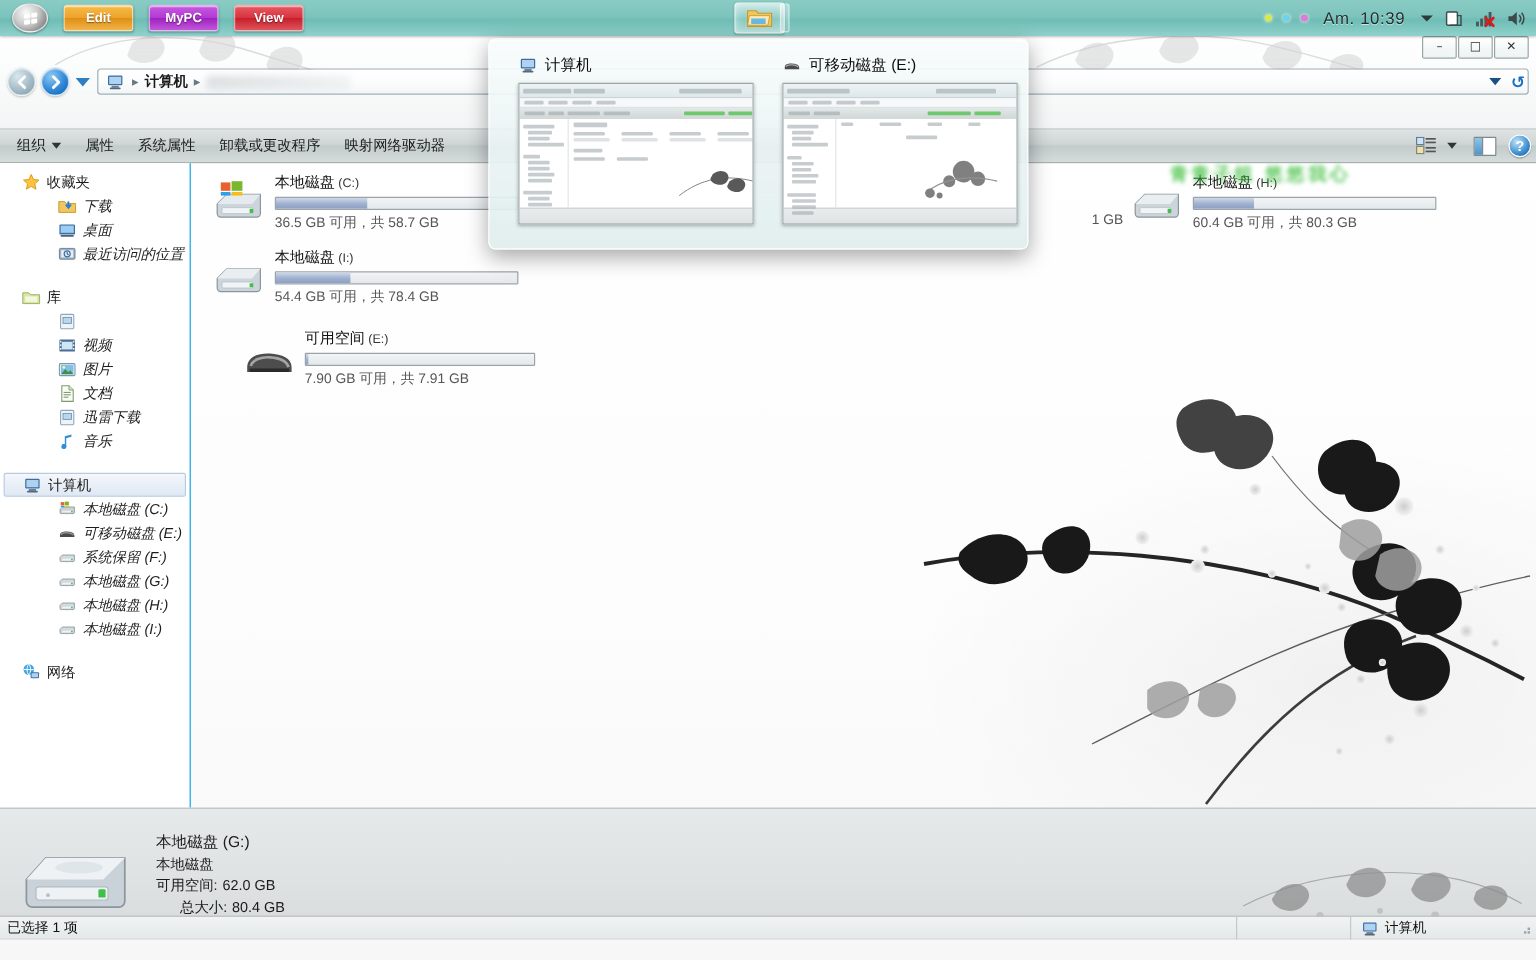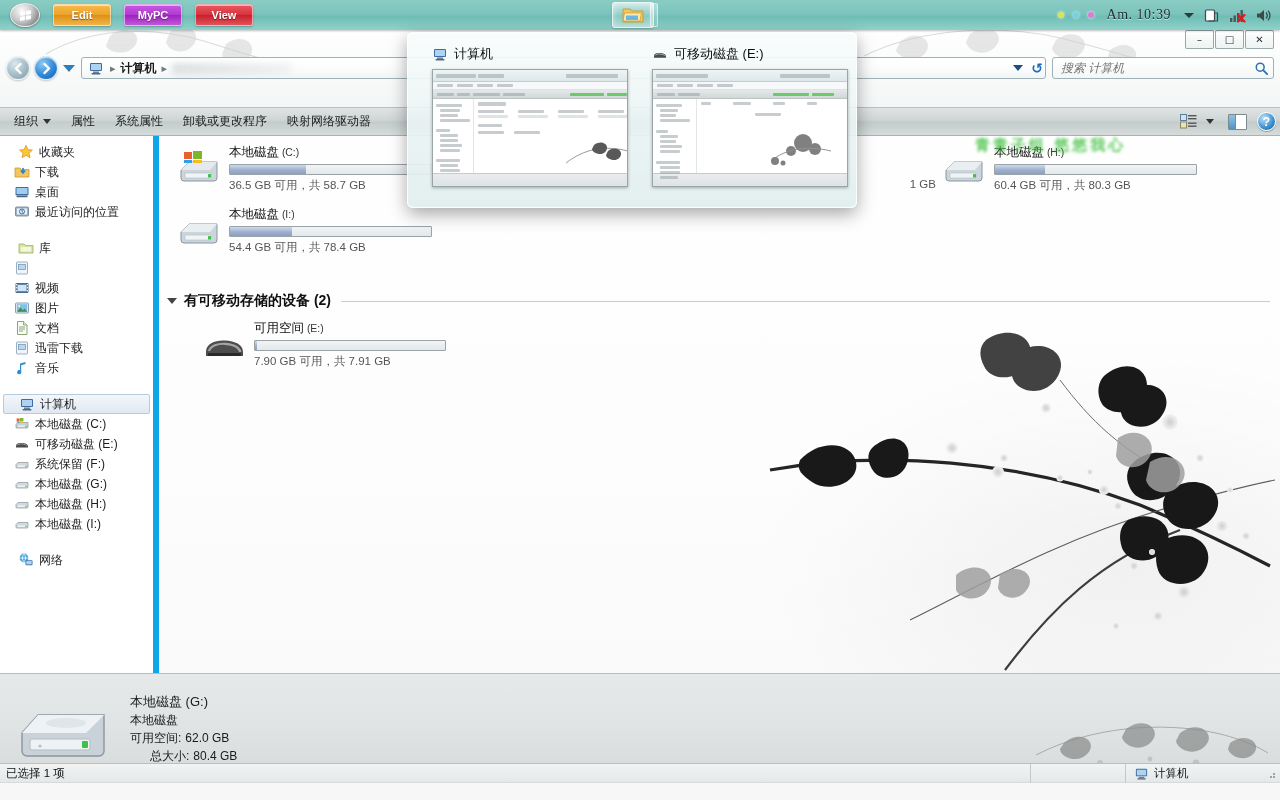--- a/index.html
+++ b/index.html
@@ -60,21 +60,20 @@
     position: absolute; left: 650px; top: 3px; width: 8px; height: 24px;
     border-radius: 2px; border: 1px solid rgba(255,255,255,.55);
     background: linear-gradient(180deg, rgba(255,255,255,.40), rgba(255,255,255,.12));
   }
 
   .tray { position: absolute; right: 8px; top: 0; height: 30px; display: flex; align-items: center; gap: 9px; }
   .tray-dot { width: 6px; height: 6px; border-radius: 50%; box-shadow: 0 0 3px rgba(255,255,255,.9); }
   .tray-clock {
     color: #1e2b2b; font-size: 14px; letter-spacing: .5px; margin: 0 4px;
     text-shadow: 0 1px 0 rgba(255,255,255,.6);
-    font-family: Liberation Serif, serif;
   }
   .tray-caret { width: 0; height: 0; border-left: 5px solid transparent; border-right: 5px solid transparent; border-top: 5px solid #2b3a3a; }
   .tray-ico { width: 17px; height: 17px; position: relative; }
 
   
   .win {
     position: absolute; left: 0; top: 28px; width: 1280px; height: 772px; z-index: 20;
   }
   .win-frame {
     position: absolute; left: 0; top: 0; width: 1280px; height: 745px;
@@ -161,25 +160,25 @@
     width: 19px; height: 19px; border-radius: 50%;
     background: radial-gradient(circle at 35% 30%, #bfe2f7, #3b8fd0 60%, #15578f 100%);
     color: #fff; font-size: 12px; font-weight: bold; display: flex; align-items: center; justify-content: center;
     border: 1px solid #fff; box-shadow: 0 1px 1px rgba(0,0,0,.3);
   }
 
   
   .winbody { position: absolute; left: 0; top: 108px; width: 1280px; height: 537px; display: flex; }
   .navpane {
     width: 159px; height: 537px; background: #fff;
-    border-right: 6px solid #0ea5e9; overflow: hidden; padding-top: 6px;
+    border-right: 1px solid #0ea5e9; overflow: hidden; padding-top: 6px;
   }
   .np-group { margin-bottom: 2px; }
   .np-row { display: flex; align-items: center; height: 20px; padding-left: 18px; font-size: 12px; color: #1d1d1d; white-space: nowrap; }
-  .np-row.child { padding-left: 14px; }
+  .np-row.child { padding-left: 48px; font-style: italic; }
   .np-row.sel { background: linear-gradient(180deg,#f4f7fb,#dfe8f3); border: 1px solid #b6cbe2; border-radius: 2px; margin: 0 3px; padding-left: 15px; height: 20px; }
   .np-ico { width: 16px; height: 16px; margin-right: 5px; flex: 0 0 16px; }
   .np-gap { height: 14px; }
 
   .content { flex: 1; height: 537px; background: transparent; position: relative; overflow: hidden; }
   .grouphdr { display: flex; align-items: center; padding: 8px 0 2px 8px; }
   .grouphdr .gcaret { width: 0; height: 0; border-left: 5px solid transparent; border-right: 5px solid transparent; border-top: 6px solid #444; margin-right: 7px; }
   .grouphdr .gtitle { font-size: 14px; font-weight: bold; color: #111; white-space: nowrap; }
   .grouphdr .gline { flex: 1; height: 1px; background: #c7cdcd; margin-left: 10px; margin-right: 10px; }
 
@@ -364,27 +363,20 @@
             <span class="crumb-sep">▸</span>
             <span class="crumb">计算机</span>
             <span class="crumb-sep">▸</span>
             <span class="crumb-blur"></span>
             <span class="addr-right">
               <span class="addr-caret"></span>
               <span class="refresh">↺</span>
             </span>
           </div>
 
-          <div class="searchbox">
-            <input type="text" placeholder="搜索 计算机" style="">
-            <svg width="15" height="15" viewBox="0 0 16 16">
-              <circle cx="6.6" cy="6.6" r="4.2" stroke="#2f6fb0" stroke-width="1.6" fill="none"></circle>
-              <path d="M9.8 9.8 L14 14" stroke="#2f6fb0" stroke-width="2" stroke-linecap="round"></path>
-            </svg>
-          </div>
         </div>
 
       </div>
 
       <div class="toolbar">
         <span class="tb-item"><span>组织</span><span class="tb-caret"></span></span>
         <span class="tb-item">属性</span>
         <span class="tb-item">系统属性</span>
         <span class="tb-item">卸载或更改程序</span>
         <span class="tb-item">映射网络驱动器</span>
@@ -672,25 +664,20 @@
               <div class="tinfo">
                 <div class="tname"><span>本地磁盘</span><small> (I:)</small></div>
                 <div class="bar">
                     <i style="width:31%"></i>
                   </div>
                 <div class="tsub">54.4 GB 可用，共 78.4 GB</div>
               </div>
             </div>
           </div>
 
-          <div class="grouphdr" style="margin-top:18px">
-            <span class="gcaret"></span>
-            <span class="gtitle">有可移动存储的设备 (2)</span>
-            <span class="gline"></span>
-          </div>
 
           <div class="tiles">
 
             <div class="tile" style="margin-left:25px">
               <svg class="ticon" viewBox="0 0 44 40">
                 <path d="M4 28 C 4 19, 14 16, 23 16.6 C 33 17.2, 41 20.5, 41 28 L 41 32 H 4 Z" fill="#4d4d4d"></path>
                 <path d="M7 27 C 8.5 21.5, 16 19.4, 23 19.8 C 31 20.3, 37 22.6, 38.4 28" fill="none" stroke="#a5a5a5" stroke-width="2.2"></path>
                 <rect x="6" y="29" width="33" height="3" rx="1" fill="#2a2a2a"></rect>
               </svg>
               <div class="tinfo">

